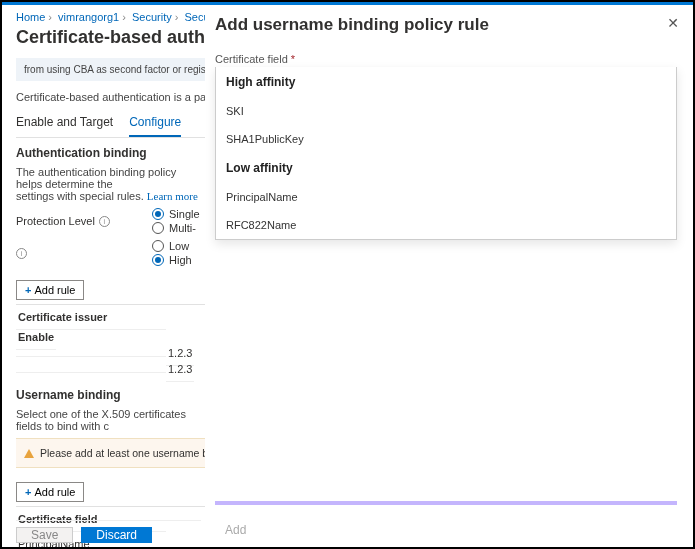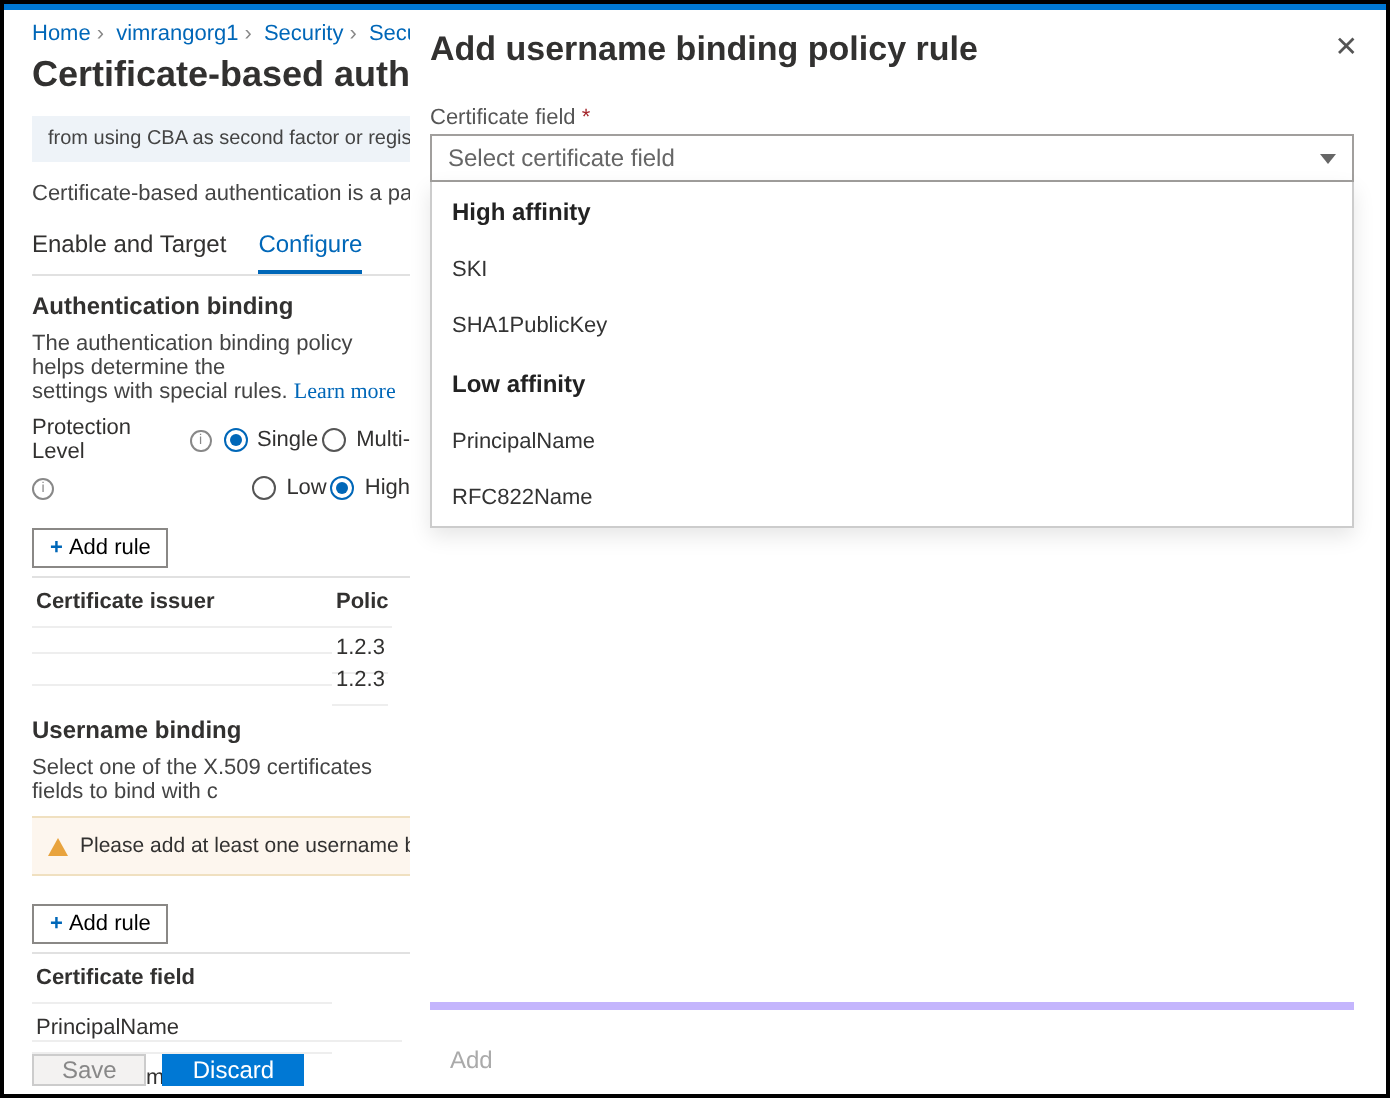--- a/index.html
+++ b/index.html
@@ -14,21 +14,21 @@
   .info-strip { background: #eef3f8; padding: 6px 8px; font-size: 10px; color: #444; margin-bottom: 10px; white-space: nowrap; overflow: hidden; }
   .desc { font-size: 11px; color: #444; margin-bottom: 12px; white-space: nowrap; }
   .tabs { display: flex; gap: 16px; border-bottom: 1px solid #e1e1e1; margin-bottom: 8px; }
   .tab { font-size: 12px; padding-bottom: 6px; cursor: pointer; }
   .tab.active { color: #0067b8; border-bottom: 2px solid #0067b8; font-weight: 400; }
   .section-h { font-weight: 600; font-size: 12px; margin: 4px 0 6px; }
   .section-txt { font-size: 11px; color: #444; margin-bottom: 6px; }
   .learn { color: #0067b8; text-decoration: none; font-family: Liberation Serif, serif; }
   .field-row { display: flex; align-items: center; margin: 6px 0; font-size: 11px; gap: 6px; }
   .field-label { width: 130px; display: flex; align-items: center; gap: 4px; }
-  .radios { display: flex; flex-direction: row; gap: 2px; justify-content: flex-end; }
+  .radios { display: flex; flex-direction: column; gap: 2px; justify-content: flex-end; }
   .radio-item { display: flex; align-items: center; gap: 5px; }
   .radio { width: 12px; height: 12px; border-radius: 50%; border: 1.5px solid #555; display: inline-block; position: relative; }
   .radio.sel { border-color: #0067b8; }
   .radio.sel::after { content: ""; position: absolute; inset: 2px; background: #0067b8; border-radius: 50%; }
   .add-rule-btn { border: 1px solid #8a8886; background: #fff; font-size: 11px; padding: 3px 8px; display: inline-flex; align-items: center; gap: 3px; cursor: pointer; margin: 8px 0 4px; }
   .plus { color: #0067b8; font-weight: 600; }
   .mini-table { border-top: 1px solid #e1e1e1; }
   .mini-th, .mini-td { font-size: 11px; padding: 6px 2px; border-bottom: 1px solid #eee; white-space: nowrap; text-align: left; }
   .mini-th { font-weight: 600; }
   .col1 { width: 150px; display: inline-block; }
@@ -117,21 +117,21 @@
           </div>
       </div>
     </div>
 
     <button class="add-rule-btn">
       <span class="plus">+</span>
       <span>Add rule</span>
     </button>
 
     <div class="mini-table">
-      <div><span class="mini-th col1">Certificate issuer</span><span class="mini-th">Polic</span></div>
+      <div><span class="mini-th col1">Certificate issuer</span><span class="mini-th">Enable</span></div>
       <div><span class="mini-td col1"></span><span class="mini-td">1.2.3</span></div>
       <div><span class="mini-td col1"></span><span class="mini-td">1.2.3</span></div>
     </div>
 
     <div class="section-h" style="margin-top:12px">Username binding</div>
     <div class="section-txt">Select one of the X.509 certificates fields to bind with c</div>
 
     <div class="warn-box">
       <span class="warn-icon"></span>
       <span>Please add at least one username binding policy ru</span>
@@ -155,24 +155,20 @@
   </div>
 
   <div class="panel">
     <div class="panel-title">Add username binding policy rule</div>
     <div class="close-x">✕</div>
 
     <div class="fld-label">
       <span>Certificate field</span>
       <span class="req-star">*</span>
     </div>
-    <div class="select-box">
-      <span>Select certificate field</span>
-      <span class="chev"></span>
-    </div>
     <div class="dropdown">
       <div class="dd-group">High affinity</div>
       <div class="dd-item">SKI</div>
       <div class="dd-item">SHA1PublicKey</div>
       <div class="dd-group">Low affinity</div>
       <div class="dd-item">PrincipalName</div>
       <div class="dd-item">RFC822Name</div>
     </div>
 
     <div class="panel-footer">

